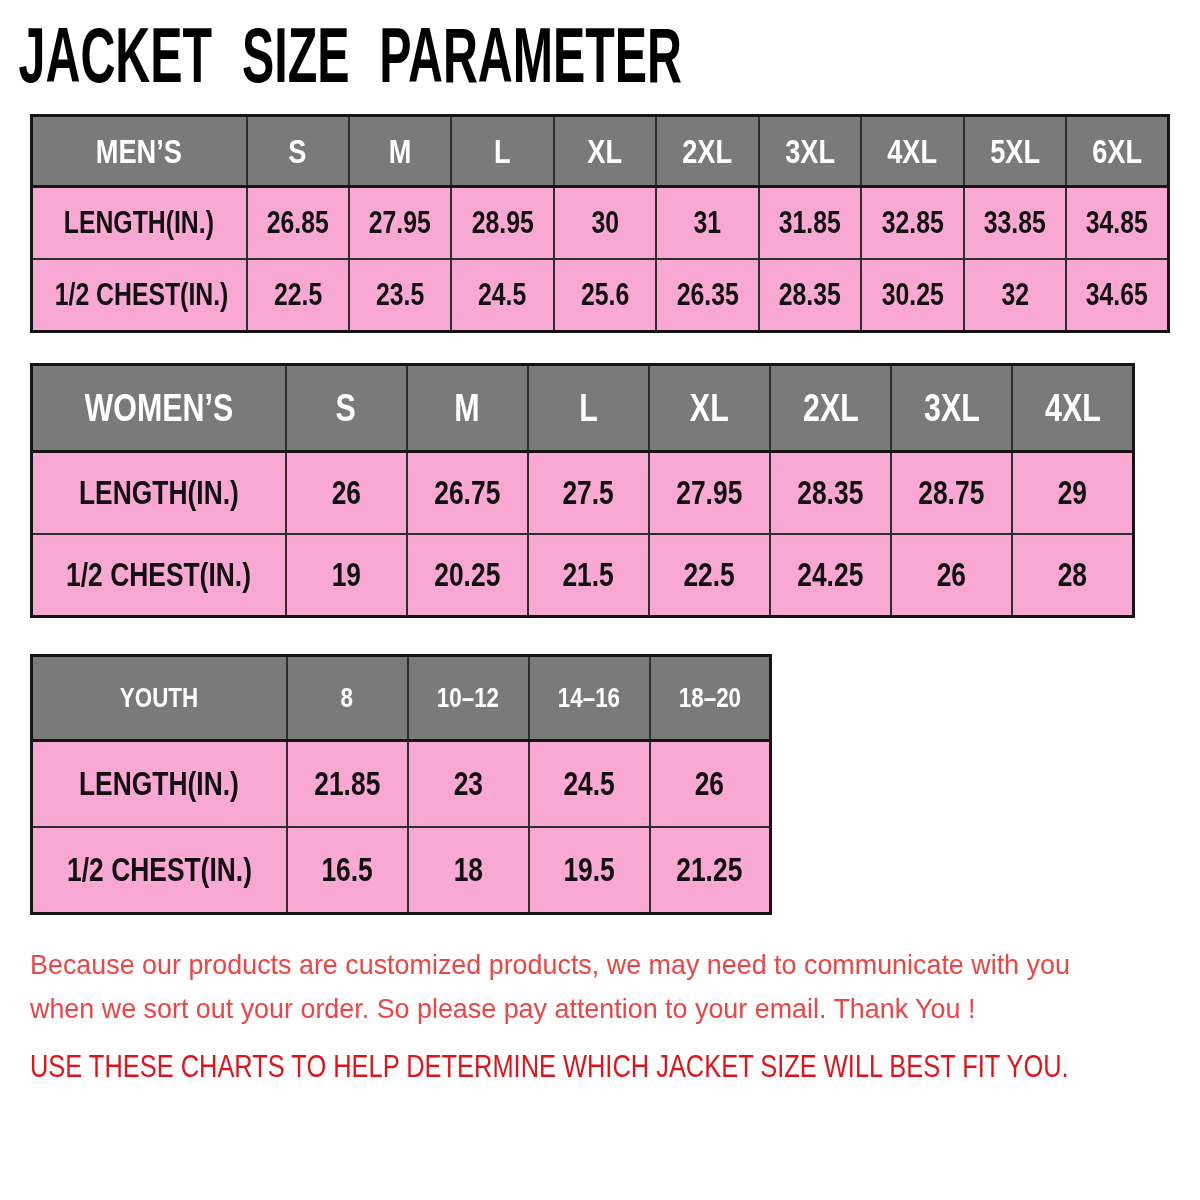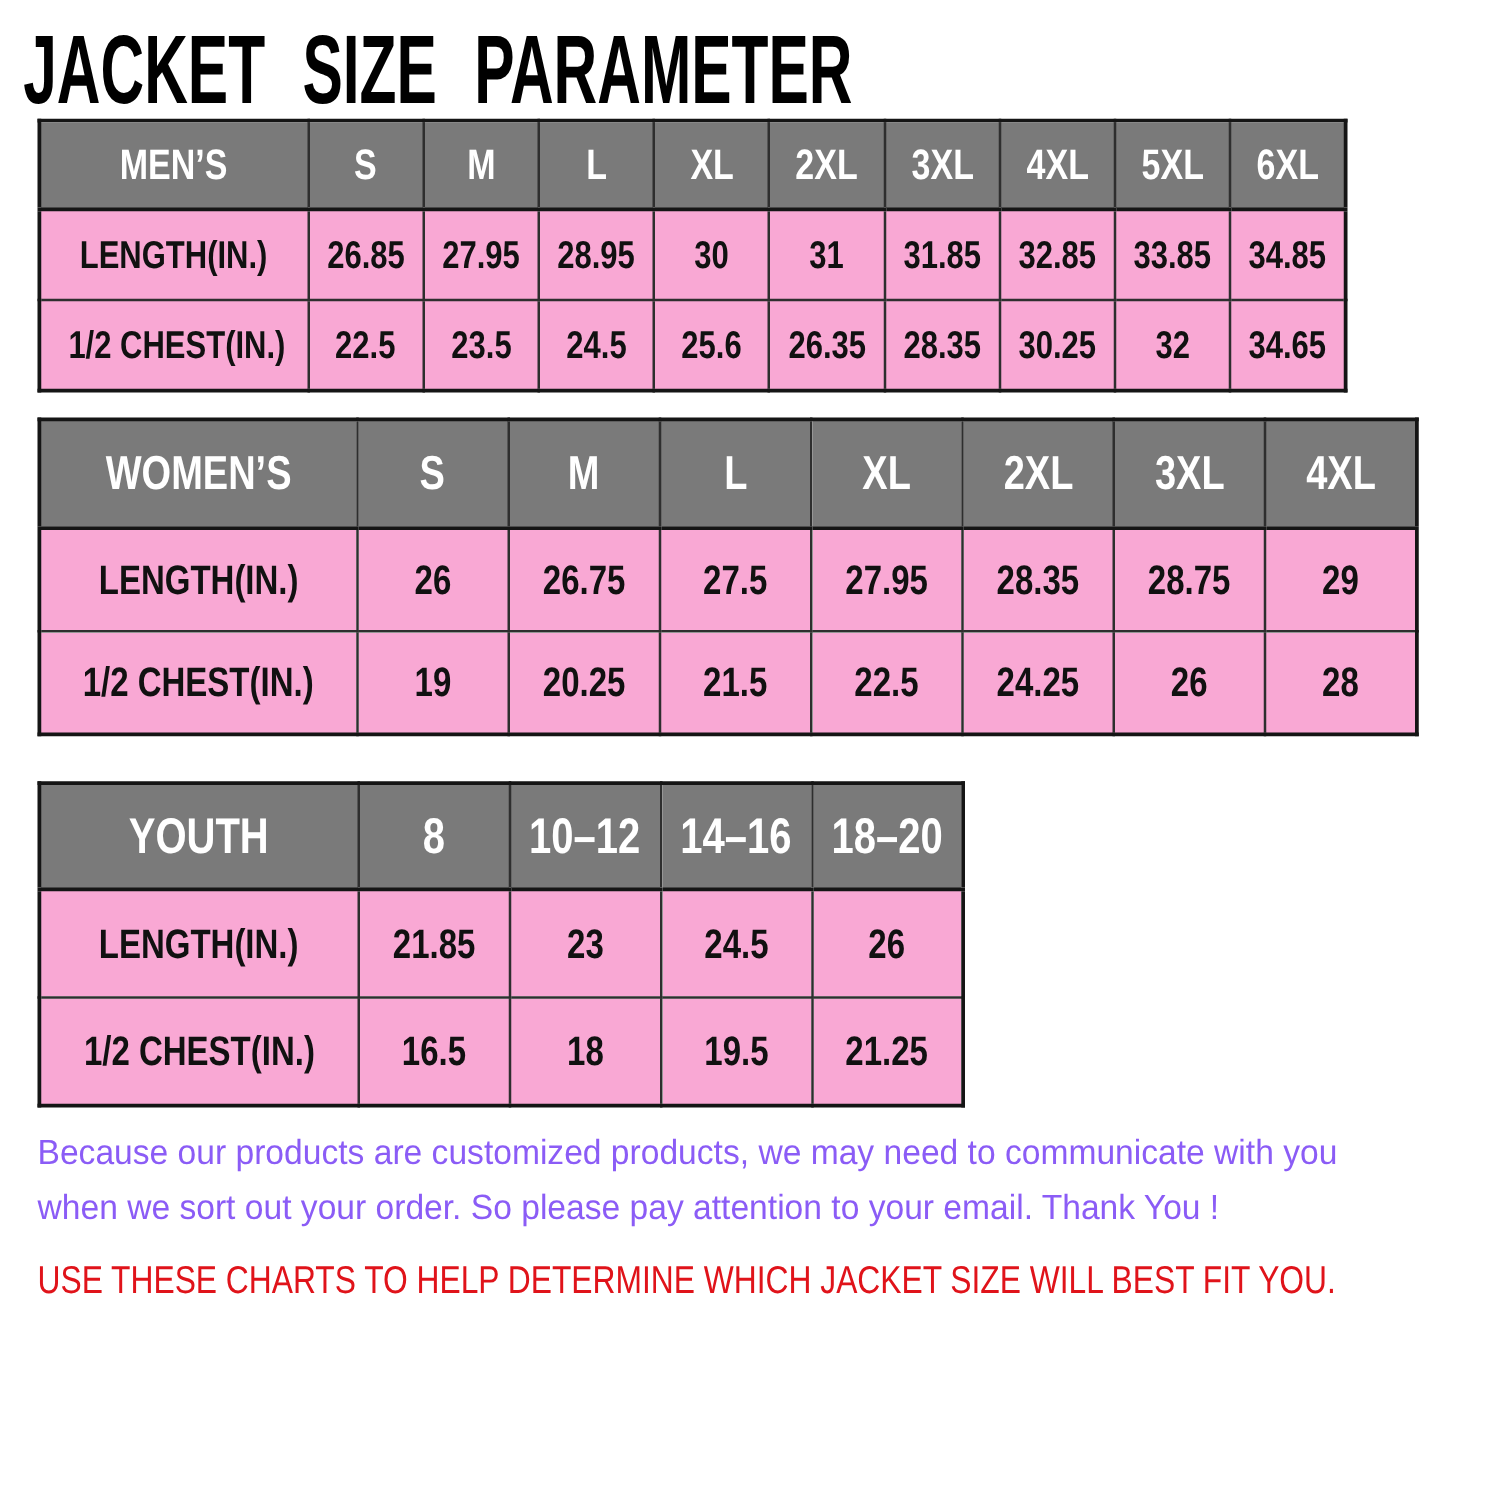--- a/index.html
+++ b/index.html
@@ -36,34 +36,34 @@
   }
   .size-table thead th{
     background:#7a7a7a;color:#ffffff;font-weight:700;
     border-bottom:3px solid #151515;
   }
   .size-table tbody th,.size-table tbody td{background:#f9a8d4;color:#111;}
   .ct{display:inline-block;white-space:nowrap;transform:scaleX(0.80);transform-origin:center center;}
   .ct.lbl{font-weight:700;}
   .ct.val{font-weight:700;}
 
-  .t-mens{width:1048px;margin-top:1px;}
+  .t-mens{width:1140px;margin-top:20px;}
   .t-mens thead th{height:68px;font-size:34px;}
   .t-mens tbody th,.t-mens tbody td{height:70px;font-size:31px;}
 
-  .t-womens{width:1105px;margin-top:20px;}
+  .t-womens{width:1105px;margin-top:30px;}
   .t-womens thead th{height:84px;font-size:38px;}
   .t-womens tbody th,.t-womens tbody td{height:80px;font-size:33px;}
 
   .t-youth{width:742px;margin-top:36px;}
-  .t-youth thead th{height:82px;font-size:40px;}
+  .t-youth thead th{height:82px;font-size:28px;}
   .t-youth tbody th,.t-youth tbody td{height:84px;font-size:33px;}
 
   
-  .footer-para{margin:14px 0 0 30px;color:#8b5cf6;}
+  .footer-para{margin:28px 0 0 30px;color:#ef4444;}
   .footer-para .line{
     font-size:28px;line-height:44px;white-space:nowrap;
     transform:scaleX(0.96);transform-origin:left top;
   }
   .footer-advice{
     margin:16px 0 0 30px;color:#e0131a;
     font-size:31px;line-height:40px;white-space:nowrap;
     transform:scaleX(0.82);transform-origin:left top;
   }
 </style>

